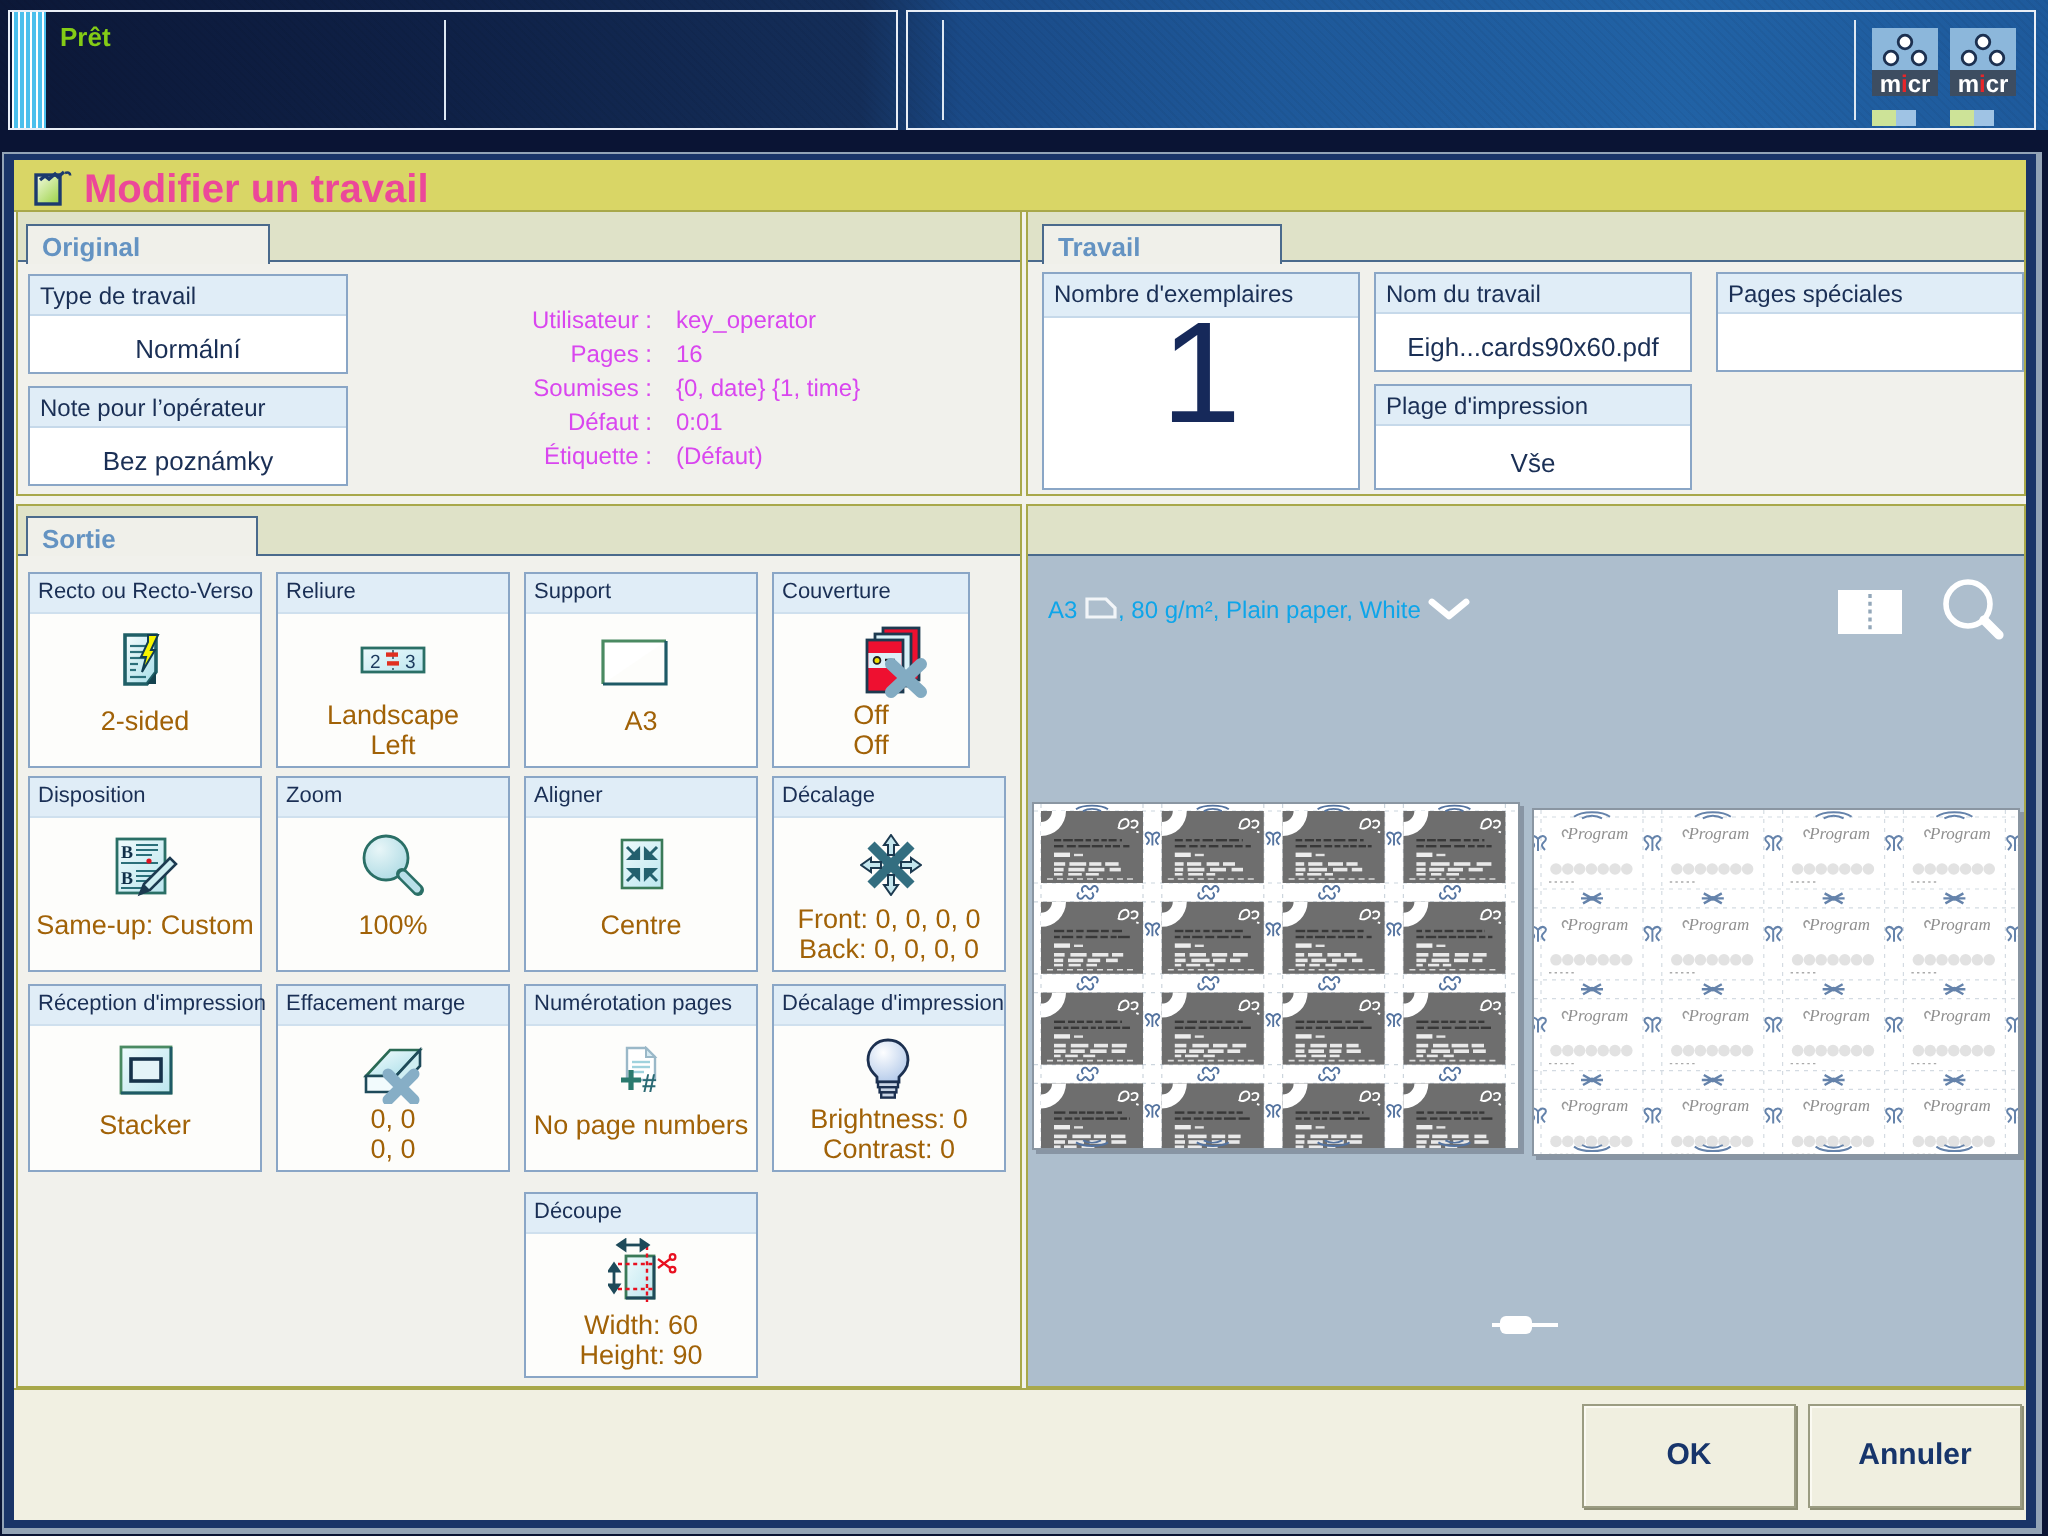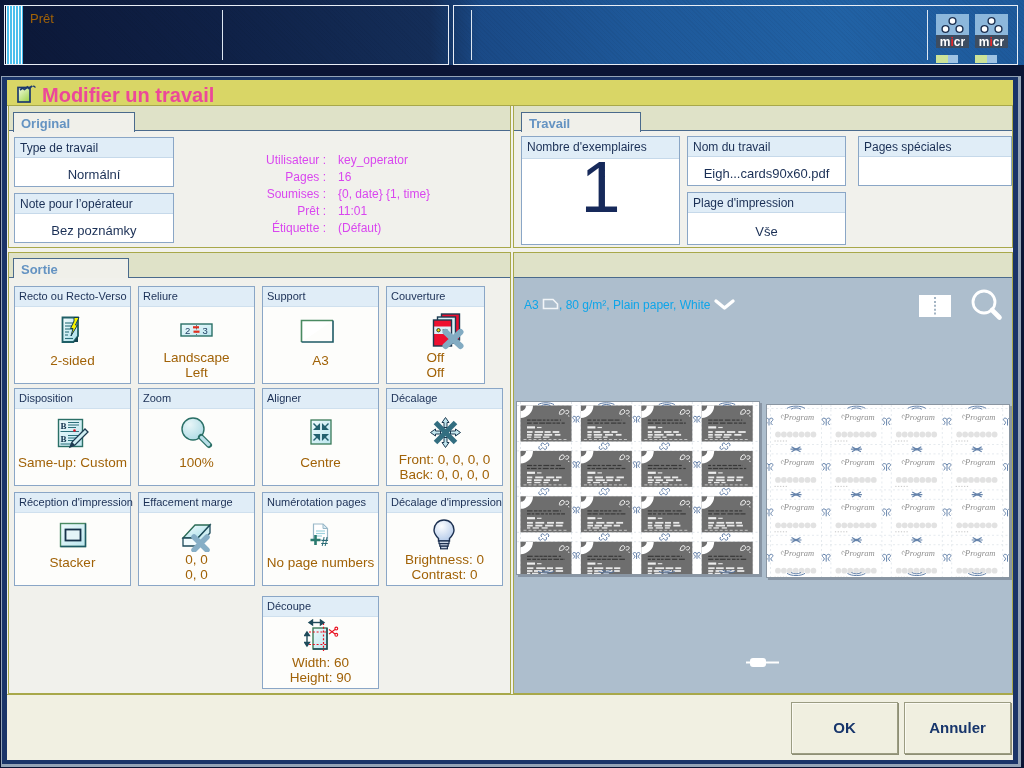--- a/index.html
+++ b/index.html
@@ -3,21 +3,21 @@
 *{margin:0;padding:0;box-sizing:border-box}
 html,body{width:1024px;height:768px;overflow:hidden}
 body{font-family:"Liberation Sans",sans-serif;background:#0a1434;position:relative}
 .abs{position:absolute}
 #banner{left:0;top:0;width:1024px;height:65px;background:linear-gradient(90deg,#0c1838 0%,#0f2147 22%,#142e59 42%,#1a4a87 47%,#1e5899 62%,#2162a5 82%,#1e5a9c 100%)}
 #banner .tex{left:0;top:0;width:1024px;height:65px;background:repeating-linear-gradient(45deg,rgba(0,0,0,0.04) 0 1px,transparent 1px 3px)}
 .bbox{border:1px solid #e9eef6}
 #b1{left:4px;top:5px;width:445px;height:60px}
 #b2{left:453px;top:5px;width:565px;height:60px}
 #stripes{left:6px;top:6px;width:17px;height:58px;background:repeating-linear-gradient(90deg,#ffffff 0 1px,#4bbfec 1px 3px)}
-#pret{left:30px;top:11px;color:#a16207;font-size:13px;font-weight:normal}
+#pret{left:30px;top:11px;color:#84cc16;font-size:13px;font-weight:bold}
 .bdiv{width:1px;height:50px;top:10px;background:#dde7f2}
 #micr1{left:936px;top:14px}#micr2{left:975px;top:14px}
 .bar{top:55px;height:8px}
 .barg{background:#cde398;width:12px}
 .barb{background:#9fc3e4;width:10px}
 #dlgbev{left:1px;top:76px;width:1020px;height:691px;background:#93a3b6}
 #dlgbrd{left:2px;top:77px;width:1016px;height:687px;background:#1a3468}
 #dlgbg{left:7px;top:80px;width:1006px;height:680px;background:#f2f2ea}
 #title{left:7px;top:80px;width:1006px;height:26px;background:#d9d666;border-bottom:1px solid #a8a84a}
 #titletxt{left:42px;top:84px;font-size:20px;font-weight:bold;color:#ec4899}
@@ -116,21 +116,21 @@
     <div class="oval" style="top:29px">Normální</div>
   </div>
 <div class="abs obox" style="left:14px;top:193px;width:160px;height:50px">
     <div class="ohead">Note pour l’opérateur</div>
     <div class="oval" style="top:29px">Bez poznámky</div>
   </div>
 <div class="abs" id="info">
 <div><span class="lab">Utilisateur :</span><span class="val">key_operator</span></div>
 <div><span class="lab">Pages :</span><span class="val">16</span></div>
 <div><span class="lab">Soumises :</span><span class="val">{0, date} {1, time}</span></div>
-<div><span class="lab">Prêt :</span><span class="val">11:01</span></div>
+<div><span class="lab">Défaut :</span><span class="val">0:01</span></div>
 <div><span class="lab">Étiquette :</span><span class="val">(Défaut)</span></div>
 </div>
 <div class="abs obox" style="left:521px;top:136px;width:159px;height:109px">
     <div class="ohead" style="height:22px">Nombre d'exemplaires</div>
     <div id="big1">1</div>
   </div>
 <div class="abs obox" style="left:687px;top:136px;width:159px;height:50px">
     <div class="ohead">Nom du travail</div>
     <div class="oval" style="top:29px">Eigh...cards90x60.pdf</div>
   </div>

